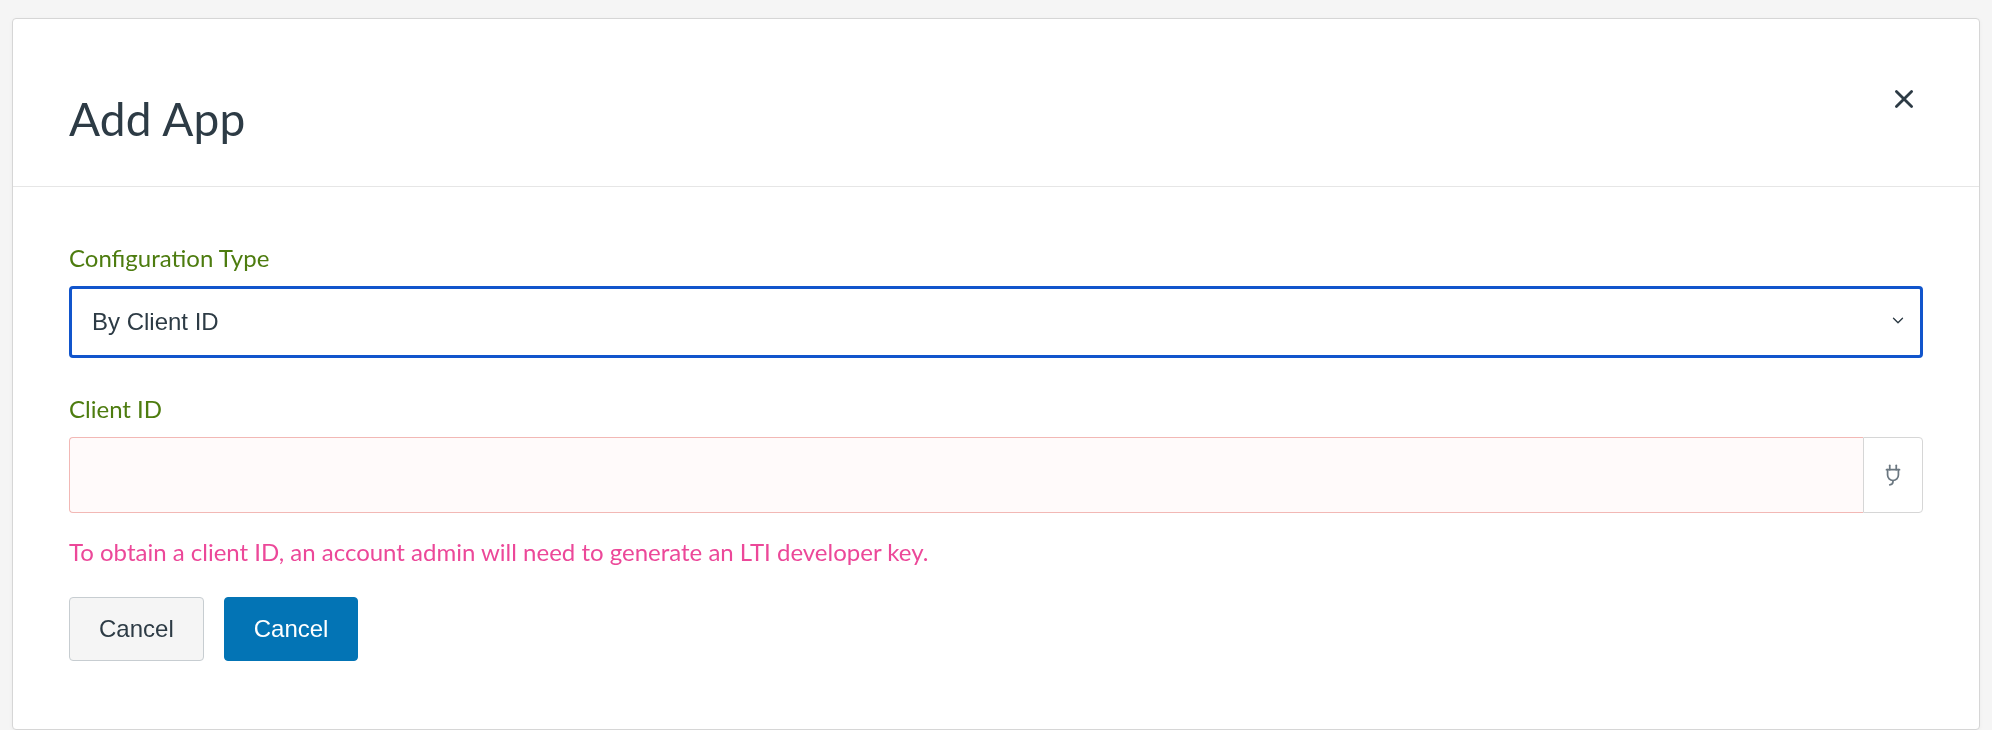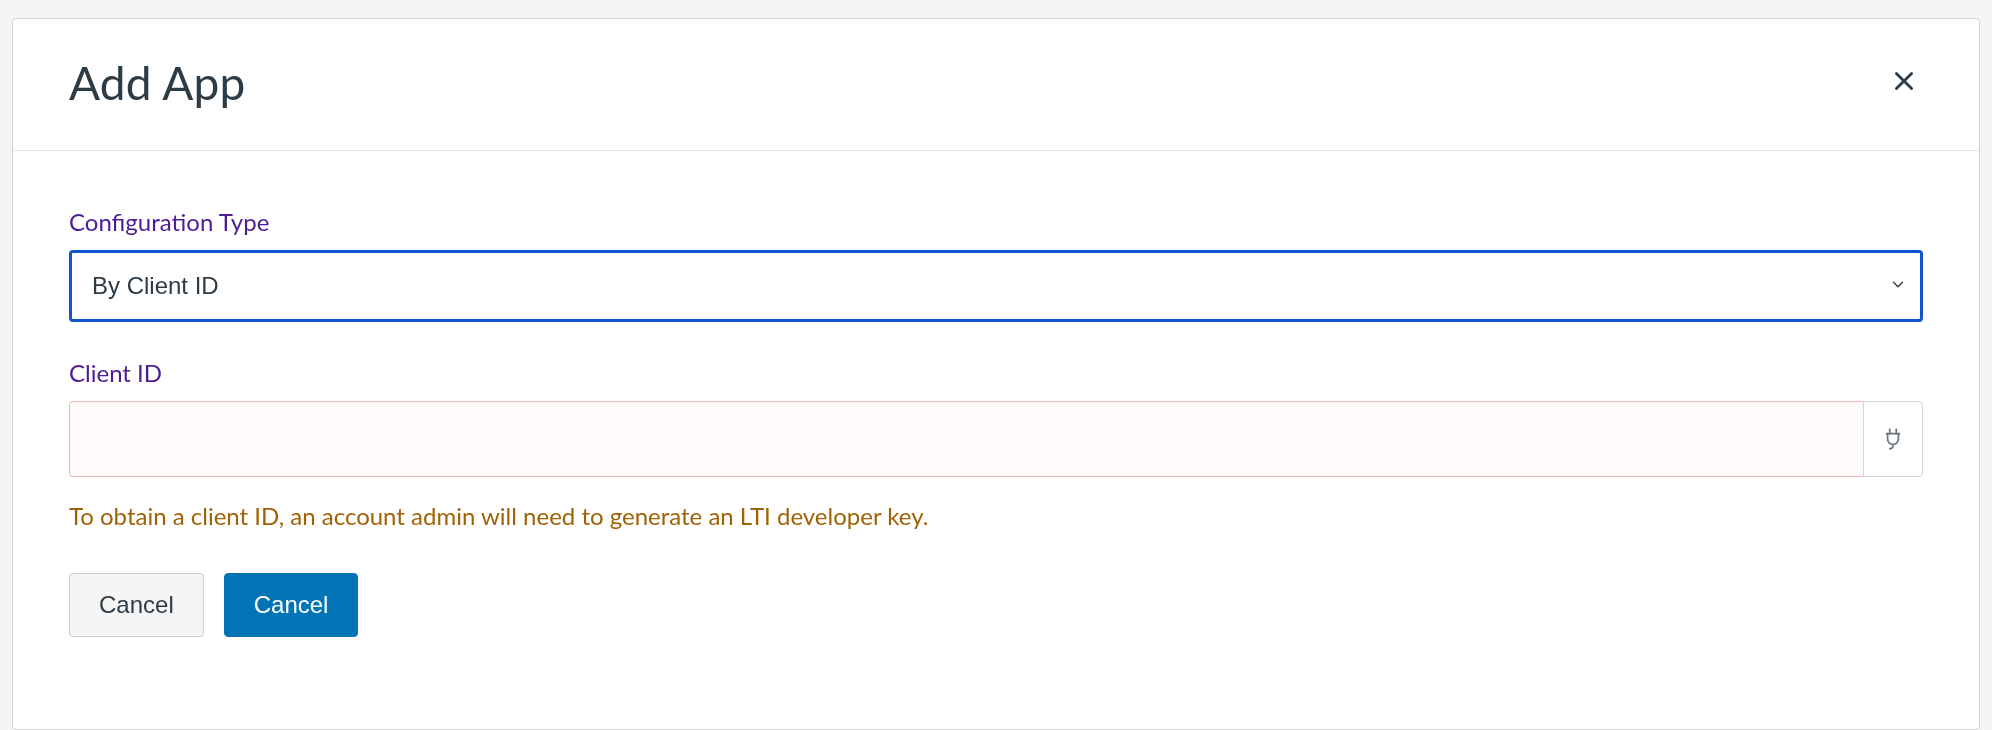--- a/index.html
+++ b/index.html
@@ -28,39 +28,40 @@
       border-bottom: 1px solid #e6e6e6;
       display: flex;
       align-items: center;
       justify-content: space-between;
     }
     .modal-title {
       font-size: 46px;
       font-weight: 400;
       color: #2d3b45;
       letter-spacing: 0.2px;
+      margin-top: 36px;
     }
     .close-btn {
       background: none;
       border: none;
       padding: 6px;
       cursor: pointer;
       display: flex;
       align-items: center;
       justify-content: center;
     }
     .close-btn svg { width: 26px; height: 26px; }
     .modal-body {
       padding: 56px 56px 40px 56px;
       flex: 1;
     }
     .form-label {
       display: block;
       font-size: 24px;
-      color: #4c1d95;
+      color: #4d7c0f;
       margin-bottom: 14px;
       font-weight: 400;
     }
     .form-label.bold { font-weight: 400; }
     .select-wrap { position: relative; margin-bottom: 36px; }
     .select-control {
       width: 100%;
       height: 72px;
       border: 3px solid #1155cc;
       border-radius: 4px;
@@ -106,22 +107,22 @@
       border: 1px solid #d6d6d6;
       border-radius: 0 4px 4px 0;
       background: #fff;
       display: flex;
       align-items: center;
       justify-content: center;
     }
     .input-addon svg { width: 26px; height: 26px; }
     .hint-text {
       font-size: 24px;
-      color: #a16207;
-      margin-bottom: 40px;
+      color: #ec4899;
+      margin-bottom: 28px;
       line-height: 1.4;
     }
     .button-row { display: flex; gap: 20px; }
     .btn {
       height: 64px;
       padding: 0 29px;
       font-size: 24px;
       border-radius: 4px;
       cursor: pointer;
       border: 1px solid transparent;

